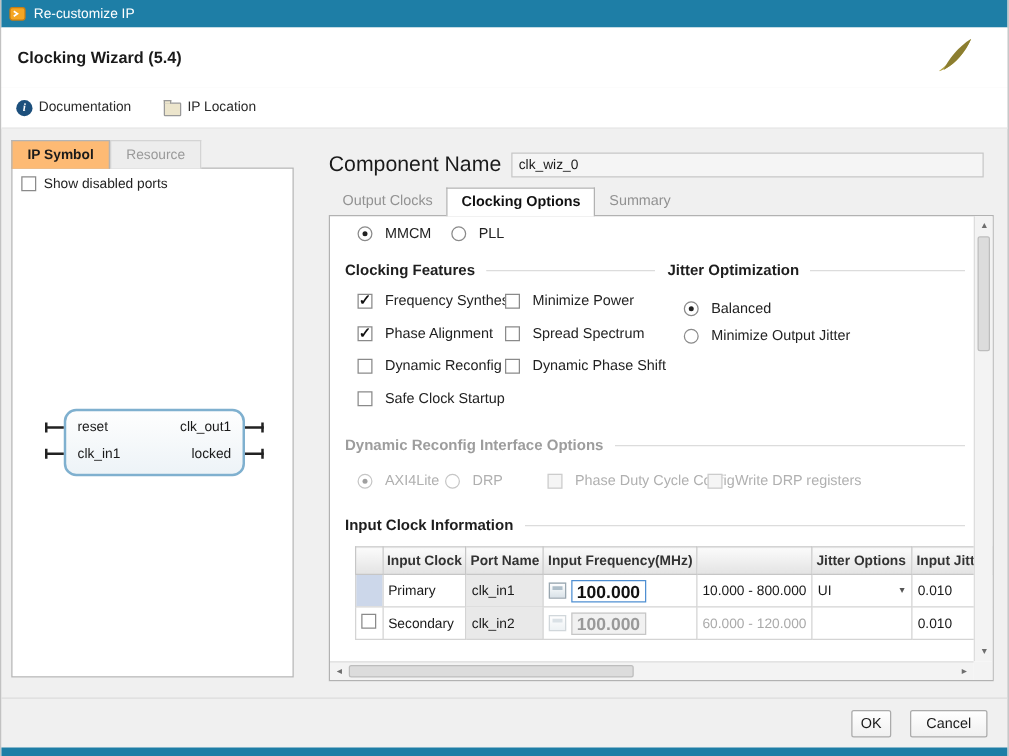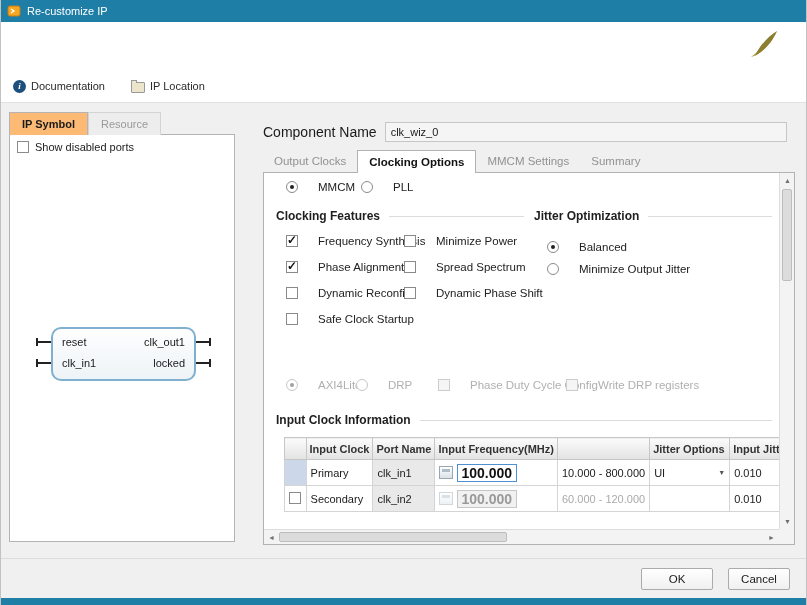--- a/index.html
+++ b/index.html
@@ -46,32 +46,32 @@
               padding:0 9px; font-size:11px; color:#1a1a1a; }
   .port-row.r1 { top:7px; } .port-row.r2 { top:28px; }
   .stub { position:absolute; height:2px; width:15px; background:#222; }
   .stub::before { content:""; position:absolute; top:-3px; width:2px; height:8px; background:#222; }
   .stub.l { left:-17px; } .stub.l::before { left:0; }
   .stub.r { right:-17px; } .stub.r::before { right:0; }
   .stub.t { top:12px; } .stub.b { top:33px; }
 
   
   .comp-row { position:absolute; left:262px; top:121px; width:524px; height:21px; display:flex; align-items:center; gap:8px; }
-  .comp-label { font-size:14px; color:#1a1a1a; white-space:nowrap; }
+  .comp-label { font-size:17px; color:#1a1a1a; white-space:nowrap; }
   .comp-input { flex:1; height:20px; background:#f5f5f5; border:1px solid #c6c6c6; font-size:11px;
                 padding:0 5px; color:#1a1a1a; font-family:"Liberation Sans", sans-serif; }
 
   .main-tabs { position:absolute; left:262px; top:150px; height:23px; display:flex; z-index:3; }
   .mtab { padding:0 11px; line-height:22px; font-size:11.5px; color:#929292; }
   .mtab.active { background:#fff; border:1px solid #b2b2b2; border-bottom:none; color:#111; font-weight:bold; }
 
   .content-box { position:absolute; left:262px; top:172px; width:532px; height:373px; background:#fff;
                  border:1px solid #b2b2b2; z-index:2; }
 
-  .opt { position:absolute; display:flex; align-items:center; gap:20px; font-size:11.5px; color:#222; white-space:nowrap; }
+  .opt { position:absolute; display:flex; align-items:center; gap:10px; font-size:11.5px; color:#222; white-space:nowrap; }
   .opt .dis-label { color:#b0b0b0; }
   .radio { width:12px; height:12px; border-radius:50%; border:1px solid #8a8a8a; background:#fff;
            display:inline-block; position:relative; flex:none; }
   .radio.selected::after { content:""; position:absolute; left:3px; top:3px; width:4px; height:4px;
            border-radius:50%; background:#222; }
   .radio.disabled { border-color:#c6c6c6; }
   .radio.disabled.selected::after { background:#a0a0a0; }
   .checkbox { width:12px; height:12px; border:1px solid #8a8a8a; background:#fff; display:inline-block;
               position:relative; flex:none; }
   .checkbox.checked::after { content:"\2713"; position:absolute; left:0px; top:-3px; font-size:12px;
@@ -114,39 +114,40 @@
             border:1px solid #bdbdbd; border-radius:2px; }
   .hthumb { margin:2px 0; width:228px; background:#dcdcdc; border:1px solid #bdbdbd; border-radius:2px; }
   .sbtn.hright { margin-left:auto; }
   .corner { position:absolute; right:0; bottom:0; width:15px; height:15px; background:#f3f3f3; }
 
   
   .sep { position:absolute; left:0; right:0; top:558px; border-top:1px solid #dcdcdc; }
   .footer-bar { position:absolute; top:568px; right:16px; display:flex; gap:15px; }
   .btn { height:22px; background:linear-gradient(#ffffff,#f0f0f0); border:1px solid #ababab; border-radius:2px;
          font-size:11.5px; color:#1a1a1a; font-family:"Liberation Sans", sans-serif; }
-  .btn.ok { width:72px; } .btn.cancel { width:62px; }
+  .btn.ok { width:32px; } .btn.cancel { width:62px; }
   .bottom-strip { position:absolute; left:0; right:0; bottom:0; height:7px; background:#1e7ea6; }
 </style>
 </head>
 <body>
 
 <div class="window">
 
   <div class="titlebar">
     <span class="tb-icon">
       <svg width="14" height="14" viewBox="0 0 14 14">
           <rect x="1" y="2" width="12" height="10" rx="2" fill="#f5a623" stroke="#c87d12"></rect>
           <path d="M4 5l3 2-3 2" stroke="#fff" fill="none" stroke-width="1.3"></path>
         </svg>
     </span>
     <span class="tb-title">Re-customize IP</span>
   </div>
 
   <div class="header">
+    <span class="header-title">Clocking Wizard (5.4)</span>
     <span class="logo">
       <svg width="32" height="30" viewBox="0 0 32 30">
         <path d="M29 1 C22 10 13 19 3 27 C12 25 23 15 29 1 Z" fill="#b3a244"></path>
         <path d="M29 1 C24 12 17 20 7 26 C10 18 19 7 29 1 Z" fill="#8c7e30"></path>
       </svg>
     </span>
   </div>
 
   <div class="toolbar">
     <span class="tool-item">
@@ -189,21 +190,20 @@
   </div>
 
   <div class="comp-row">
     <span class="comp-label">Component Name</span>
     <input class="comp-input" type="text" value="clk_wiz_0" style="">
   </div>
 
   <div class="main-tabs">
     <div class="mtab">Output Clocks</div>
     <div class="mtab active">Clocking Options</div>
-    <div class="mtab">MMCM Settings</div>
     <div class="mtab">Summary</div>
   </div>
 
   <div class="content-box">
 
     <div class="opt" style="left:22px; top:8px;">
       <span class="radio selected"></span>
       <span>MMCM</span>
     </div>
     <div class="opt" style="left:97px; top:8px;">
@@ -252,20 +252,24 @@
 
     <div class="opt" style="left:283px; top:68px;">
       <span class="radio selected"></span>
       <span>Balanced</span>
     </div>
     <div class="opt" style="left:283px; top:90px;">
       <span class="radio"></span>
       <span>Minimize Output Jitter</span>
     </div>
 
+    <div class="sec disabled" style="left:12px; top:176px; width:496px;">
+      <span>Dynamic Reconfig Interface Options</span>
+      <span class="line"></span>
+    </div>
     <div class="opt" style="left:22px; top:206px;">
       <span class="radio selected disabled"></span>
       <span class="dis-label">AXI4Lite</span>
     </div>
     <div class="opt" style="left:92px; top:206px;">
       <span class="radio disabled"></span>
       <span class="dis-label">DRP</span>
     </div>
     <div class="opt" style="left:174px; top:206px;">
       <span class="checkbox disabled"></span>

